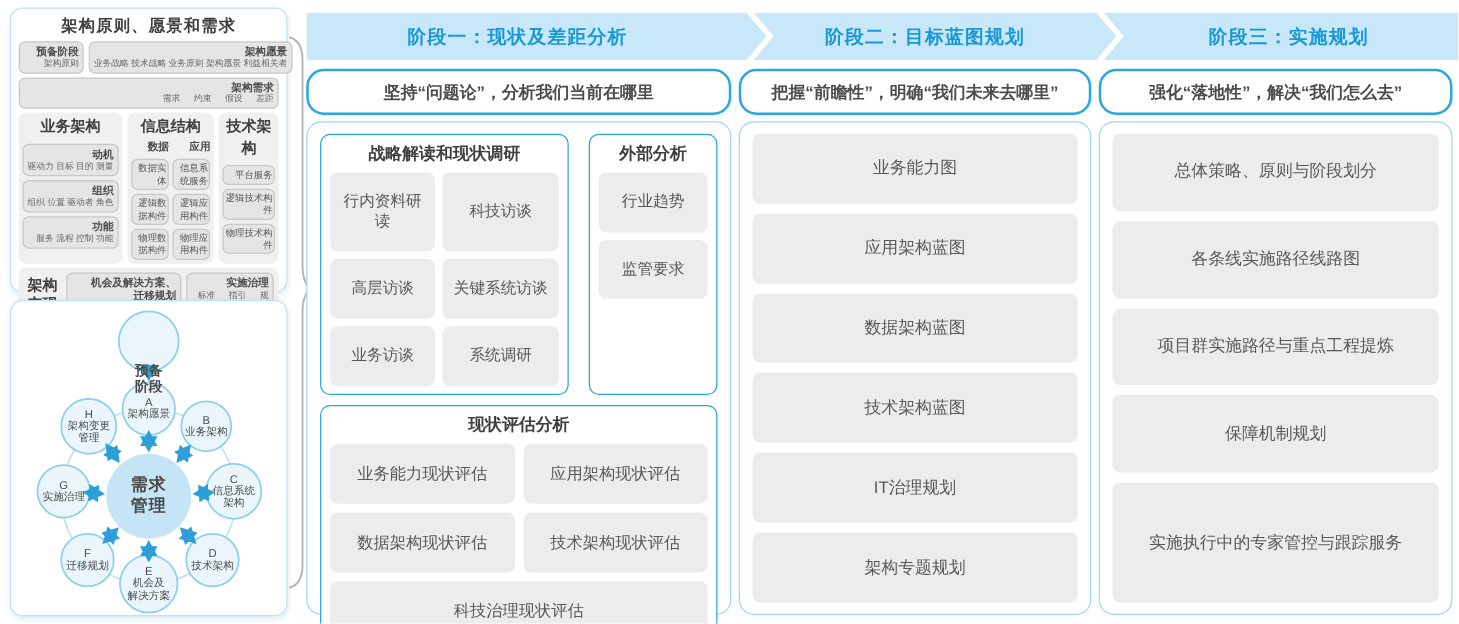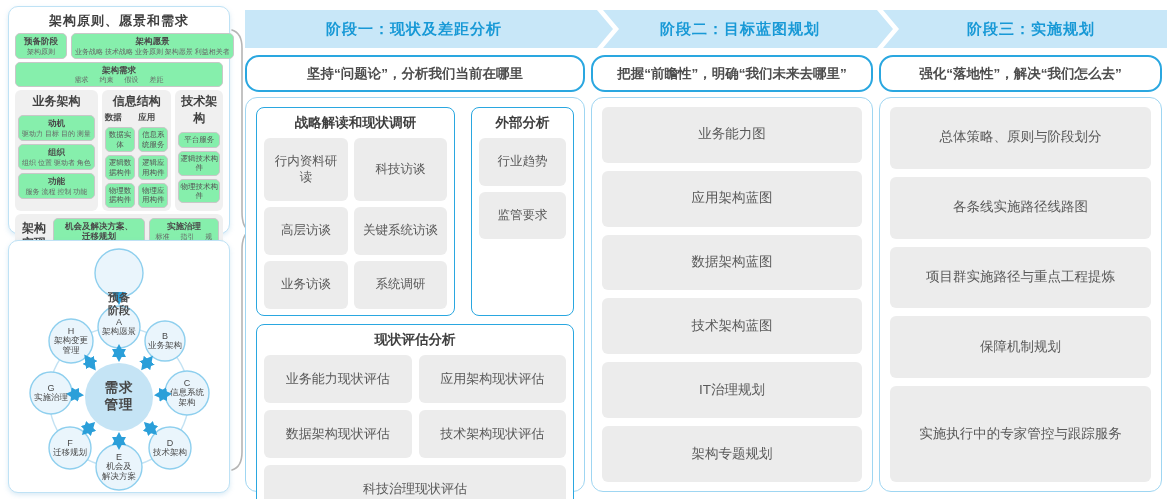--- a/index.html
+++ b/index.html
@@ -5,37 +5,37 @@
   * { margin:0; padding:0; box-sizing:border-box; }
   body { background:#fff; font-family:"Liberation Sans","DejaVu Sans",sans-serif; }
   .canvas { position:relative; width:1167px; height:499px; background:#fff; overflow:hidden; color:#4a4a4a; }
   .pre { white-space:pre-line; }
 
   
   .arch-panel { position:absolute; left:8px; top:6px; width:222px; height:228px;
     background:#fff; border:1.5px solid #bfe2f5; border-radius:10px;
     box-shadow:0 2px 5px rgba(120,180,220,.28); padding:5px 6px; display:flex; flex-direction:column; gap:3px; }
   .ap-title { text-align:center; font-weight:bold; font-size:13px; color:#3f3f3f; letter-spacing:1px; }
-  .wbox { background:#86efac; border:1px solid #c8c8c8; border-radius:5px; padding:2px 3px; text-align:center; }
+  .wbox { background:#e5e5e5; border:1px solid #c8c8c8; border-radius:5px; padding:2px 3px; text-align:right; }
   .wb-t { font-weight:bold; font-size:8.5px; color:#4a4a4a; line-height:1.25; }
   .wb-s { font-size:7px; color:#666; line-height:1.3; }
   .nowrap { white-space:nowrap; }
   .spaced { word-spacing:9px; }
   .ap-row { display:flex; gap:4px; }
   .ap-row .prep { width:52px; flex:none; }
   .ap-row .vision { flex:1; }
   .ap-groups { display:flex; gap:4px; flex:1; }
   .group { background:#f0f0f0; border-radius:6px; padding:3px; }
   .g-title { text-align:center; font-weight:bold; font-size:12px; color:#3f3f3f; margin-bottom:2px; }
   .group.biz { flex:1.45; display:flex; flex-direction:column; gap:3px; }
   .group.info { flex:1.3; }
   .group.tech { flex:0.85; display:flex; flex-direction:column; gap:3px; }
   .info-cols { display:flex; gap:3px; }
   .icol { flex:1; display:flex; flex-direction:column; gap:3px; }
-  .ic-t { text-align:left; font-weight:bold; font-size:8.5px; color:#4a4a4a; }
+  .ic-t { text-align:right; font-weight:bold; font-size:8.5px; color:#4a4a4a; }
   .wbox.sm { font-size:7.5px; color:#555; line-height:1.25; padding:2px 1px; }
   .group.impl { display:flex; flex-direction:row; gap:4px; align-items:stretch; padding:4px; }
   .impl-label { width:30px; font-weight:bold; font-size:12px; color:#3f3f3f; display:flex; align-items:center; text-align:center; line-height:1.25; }
   .group.impl .wbox { flex:1; display:flex; flex-direction:column; justify-content:center; }
 
   
   .adm-panel { position:absolute; left:8px; top:240px; width:222px; height:253px;
     background:#fff; border:1.5px solid #bfe2f5; border-radius:10px;
     box-shadow:0 2px 5px rgba(120,180,220,.28); }
   .adm-label, .adm-node { position:absolute; transform:translate(-50%,-50%); text-align:center; pointer-events:none; }

